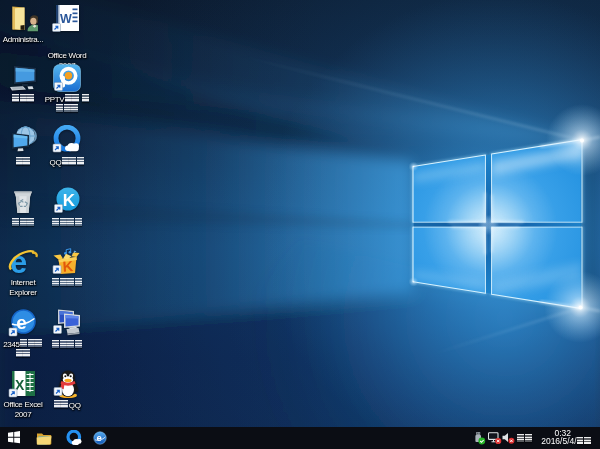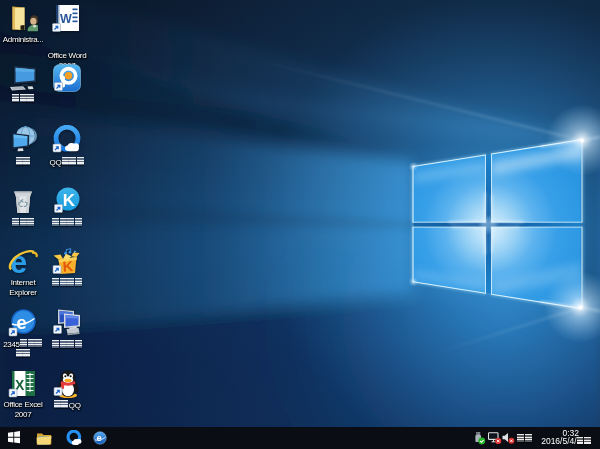--- a/index.html
+++ b/index.html
@@ -302,20 +302,21 @@
           </linearGradient>
         </defs>
   <rect x="1.5" y="1.5" width="27" height="27" rx="6" fill="url(#pptv)"></rect>
   <rect x="1.5" y="1.5" width="27" height="27" rx="6" fill="none" stroke="#8ed0f5" stroke-width=".8" opacity=".7"></rect>
   <circle cx="16.5" cy="12.8" r="7.2" fill="none" stroke="#fff" stroke-width="3.6"></circle>
   <rect x="9.3" y="12.8" width="3.7" height="11.7" rx="1.8" fill="#fff"></rect>
   <circle cx="16.5" cy="12.8" r="3.7" fill="#f5a020"></circle>
   <rect x="2.5" y="19.5" width="8" height="8" rx="1" fill="#f2f6fa" stroke="#8fa3b8" stroke-width=".6"></rect>
   <path d="M4.5,25.5 L7.5,22.5 M5.3,22.3 h2.5 v2.5" stroke="#1a62c8" stroke-width="1.1" fill="none"></path>
  </svg>
+ <div class="lbl" style="top:31px">PPTV<b class="c"></b><b class="c"></b> <b class="c"></b><br><b class="c"></b><b class="c"></b><b class="c"></b></div>
 </div>
 <div class="it" style="left:35px;top:125px">
  <svg class="ic" width="30" height="30">
   <defs>
           <linearGradient id="qqb" x1="0" y1="0" x2="0" y2="1">
    <stop offset="0" stop-color="#44a8f4"></stop>
             <stop offset="1" stop-color="#1478e2"></stop>
           </linearGradient>
         </defs>
   <circle cx="15" cy="13.2" r="11" fill="none" stroke="url(#qqb)" stroke-width="4.8"></circle>
@@ -448,14 +449,14 @@
  <path d="M3.5,9.8 h4 M5.5,7.6 v2.2" stroke="#dfe2e5" stroke-width="1"></path>
  <circle cx="10.2" cy="9" r="3.1" fill="#dd3030"></circle>
  <path d="M8.9,7.7 l2.6,2.6 M11.5,7.7 l-2.6,2.6" stroke="#fff" stroke-width=".95"></path>
 </svg>
 <svg class="tb" style="left:502px;top:432px" width="13" height="13">
  <polygon points="0.5,3.8 2.8,3.8 6,1 6,10 2.8,7.2 0.5,7.2" fill="#dfe2e5"></polygon>
  <circle cx="9.4" cy="8.8" r="3" fill="#dd3030"></circle>
  <path d="M8.2,7.6 l2.4,2.4 M10.6,7.6 l-2.4,2.4" stroke="#fff" stroke-width=".95"></path>
 </svg>
 <div class="tb" style="left:517px;top:433.5px;font-size:0;line-height:8px"><b class="c"></b><b class="c"></b></div>
-<div id="clock"><span style="margin-right:12px">0:32</span><br>2016/5/4/<b class="c cs"></b><b class="c cs"></b></div>
+<div id="clock"><span style="margin-right:20px">0:32</span><br>2016/5/4/<b class="c cs"></b><b class="c cs"></b></div>
 </div>
 
 </body></html>

